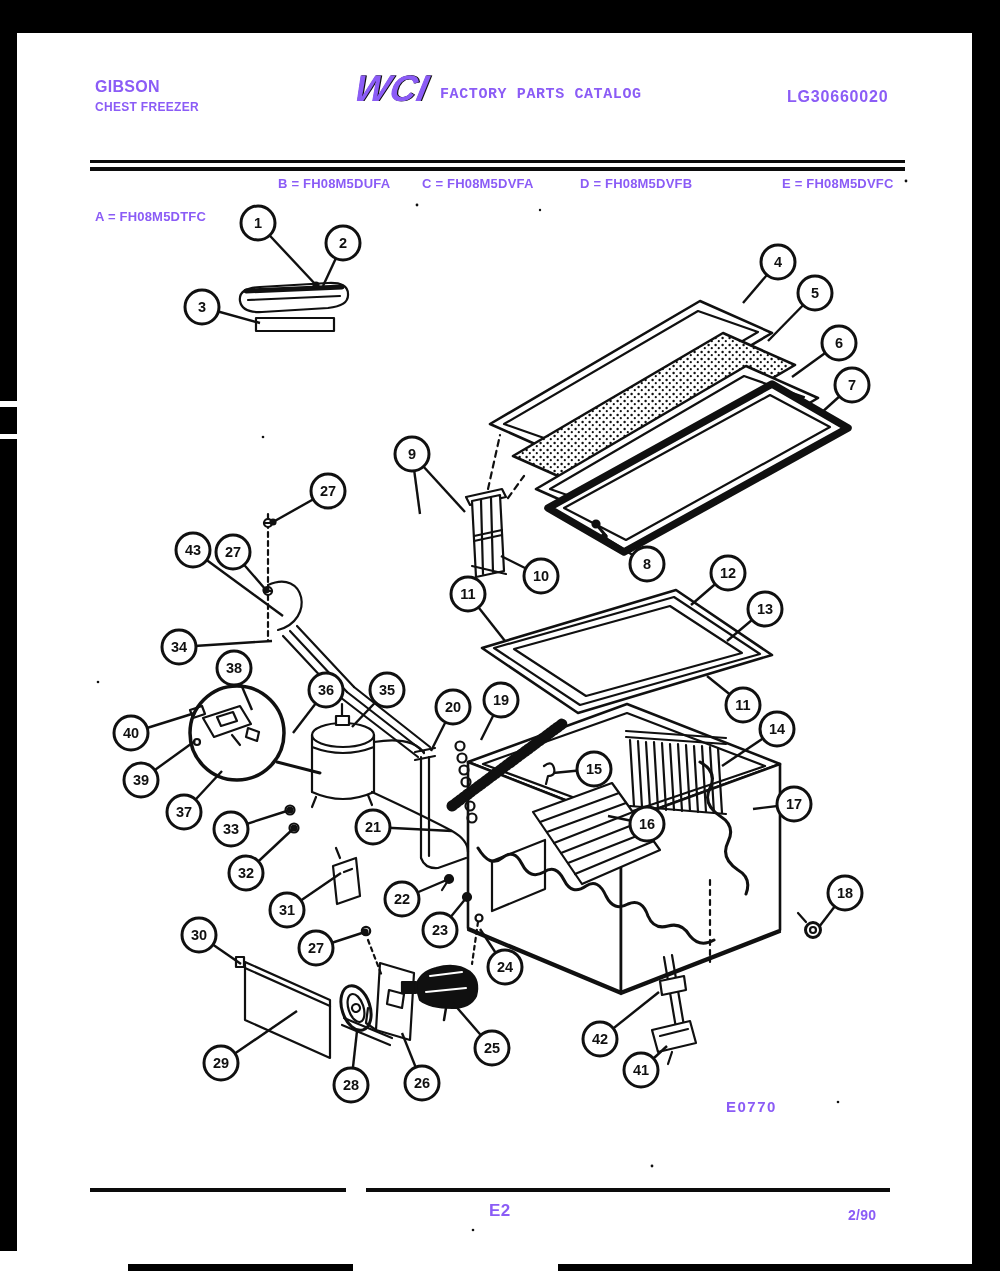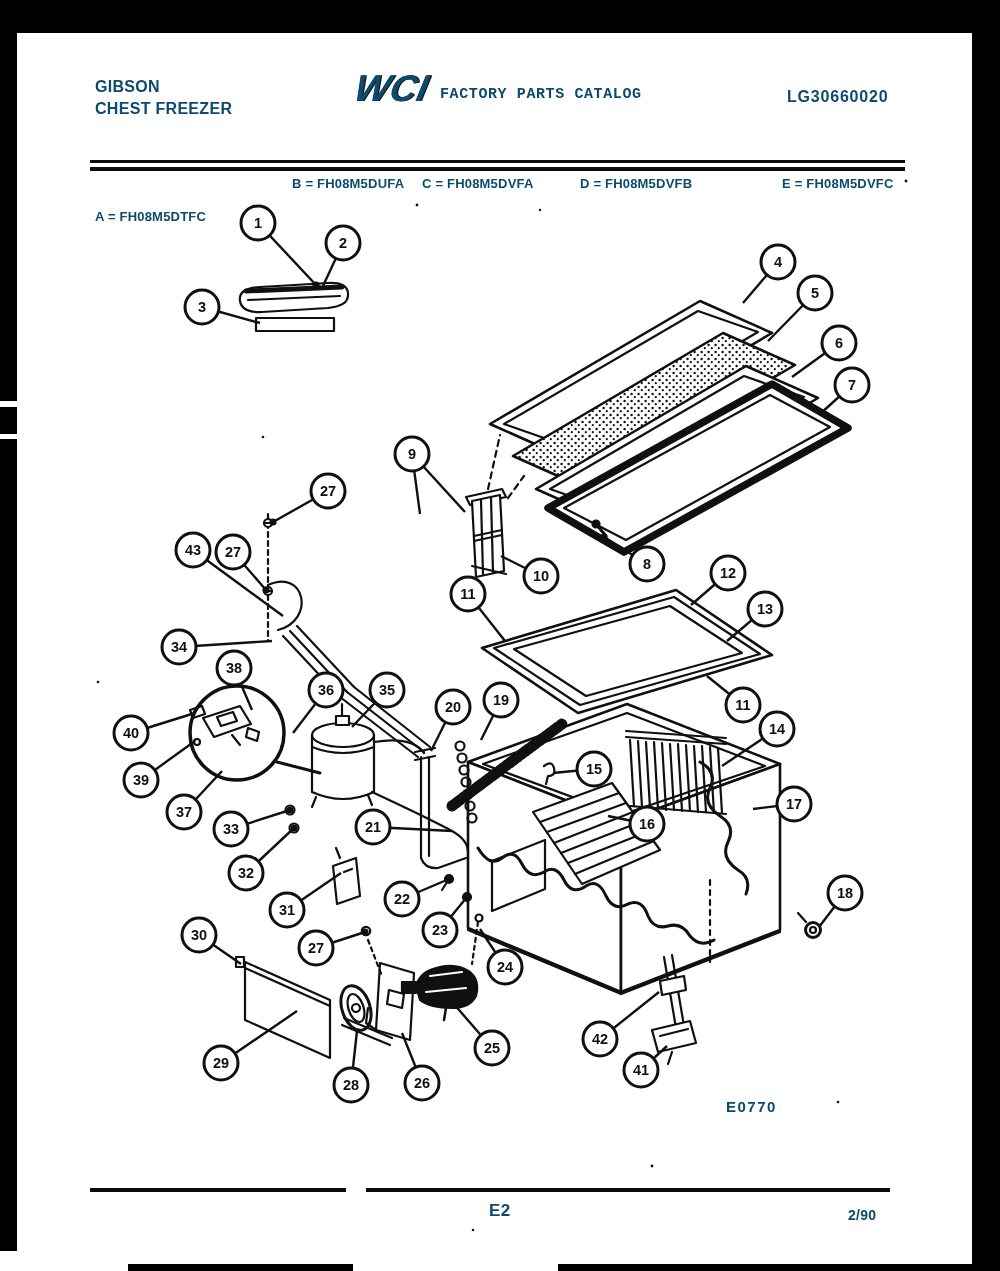--- a/index.html
+++ b/index.html
@@ -1,21 +1,21 @@
 <!DOCTYPE html>
 <html><head>
 <meta charset="utf-8">
 <style>
   html,body{margin:0;padding:0;background:#e8e8e8;}
   .page{position:relative;width:1000px;height:1271px;background:#ffffff;overflow:hidden;
-        font-family:"Liberation Sans", sans-serif;color:#0c4a6e;text-align:right;}
+        font-family:"Liberation Sans", sans-serif;color:#8b5cf6;text-align:right;}
   .bar{position:absolute;background:#000;}
   .txt{position:absolute;font-weight:bold;white-space:nowrap;letter-spacing:.3px;}
   .brand1{left:95px;top:78px;font-size:16px;}
-  .brand2{left:95px;top:100px;font-size:16px;}
+  .brand2{left:95px;top:100px;font-size:12px;}
   .logo{left:355px;top:68px;font-size:37px;font-style:italic;font-weight:900;
         transform:skewX(-12deg);text-shadow:1.3px 0 #101010, .6px 0 #101010;}
   .cattitle{left:440px;top:86px;font-size:15px;letter-spacing:.6px;font-family:Liberation Mono, monospace;}
   .docnum{left:787px;top:88px;font-size:16px;letter-spacing:.8px;}
   .rule{position:absolute;background:#0c0c0c;}
   .model{position:absolute;top:176px;font-size:13px;font-weight:bold;letter-spacing:.2px;}
   .figcode{left:726px;top:1098px;font-size:15px;letter-spacing:1.5px;}
   .pageno{left:489px;top:1201px;font-size:17px;}
   .rev{left:848px;top:1207px;font-size:14px;}
   svg{position:absolute;left:0;top:0;}
@@ -40,21 +40,21 @@
   <div class="bar" style="left:558px;top:1264px;width:414px;height:7px;"></div>
 
   <div class="txt brand1">GIBSON</div>
   <div class="txt brand2">CHEST FREEZER</div>
   <div class="txt logo">WCI</div>
   <div class="txt cattitle">FACTORY PARTS CATALOG</div>
   <div class="txt docnum">LG30660020</div>
   <div class="rule" style="left:90px;top:160px;width:815px;height:3px;"></div>
   <div class="rule" style="left:90px;top:167px;width:815px;height:4px;"></div>
   <div class="model" style="left:95px;margin-top:33px;">A = FH08M5DTFC</div>
-  <div class="model" style="left:256px;padding-left:36px;">B = FH08M5DUFA</div>
+  <div class="model" style="left:242px;padding-left:36px;">B = FH08M5DUFA</div>
   <div class="model" style="left:422px;">C = FH08M5DVFA</div>
   <div class="model" style="left:580px;">D = FH08M5DVFB</div>
   <div class="model" style="left:737px;padding-left:45px;">E = FH08M5DVFC</div>
 
   <svg id="diagram-svg" width="1000" height="1271" viewBox="0 0 1000 1271">
     <defs>
       <pattern id="speck" width="7" height="7" patternUnits="userSpaceOnUse">
         <rect width="7" height="7" fill="#ffffff"></rect>
         <circle cx="1.6" cy="2" r="1.2" fill="#101010"></circle>
         <circle cx="4.8" cy="5.2" r="1.1" fill="#101010"></circle>

